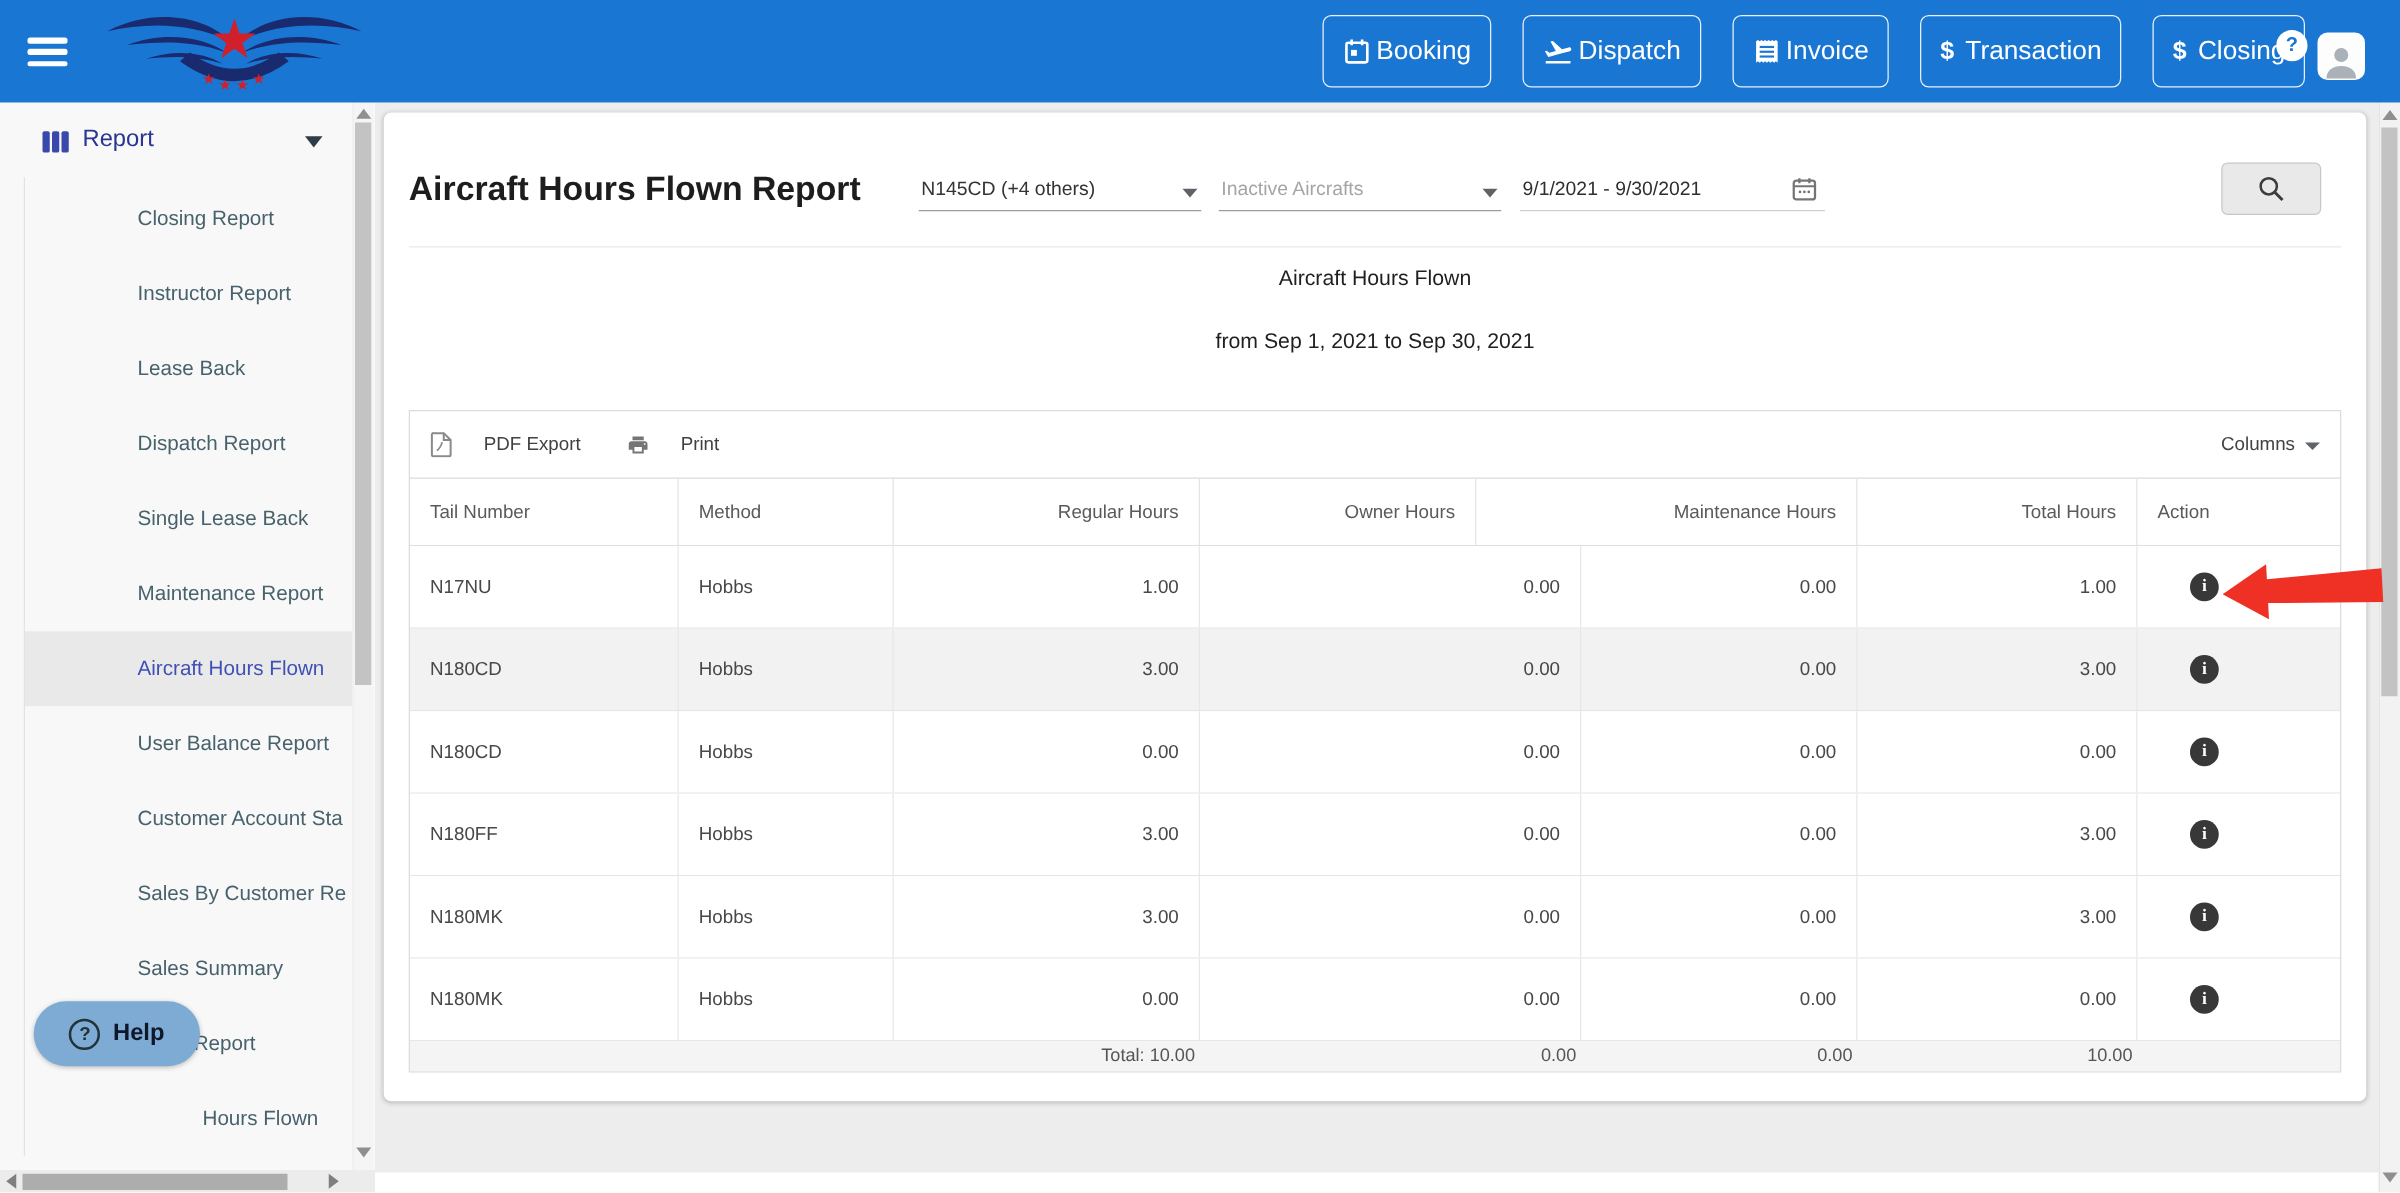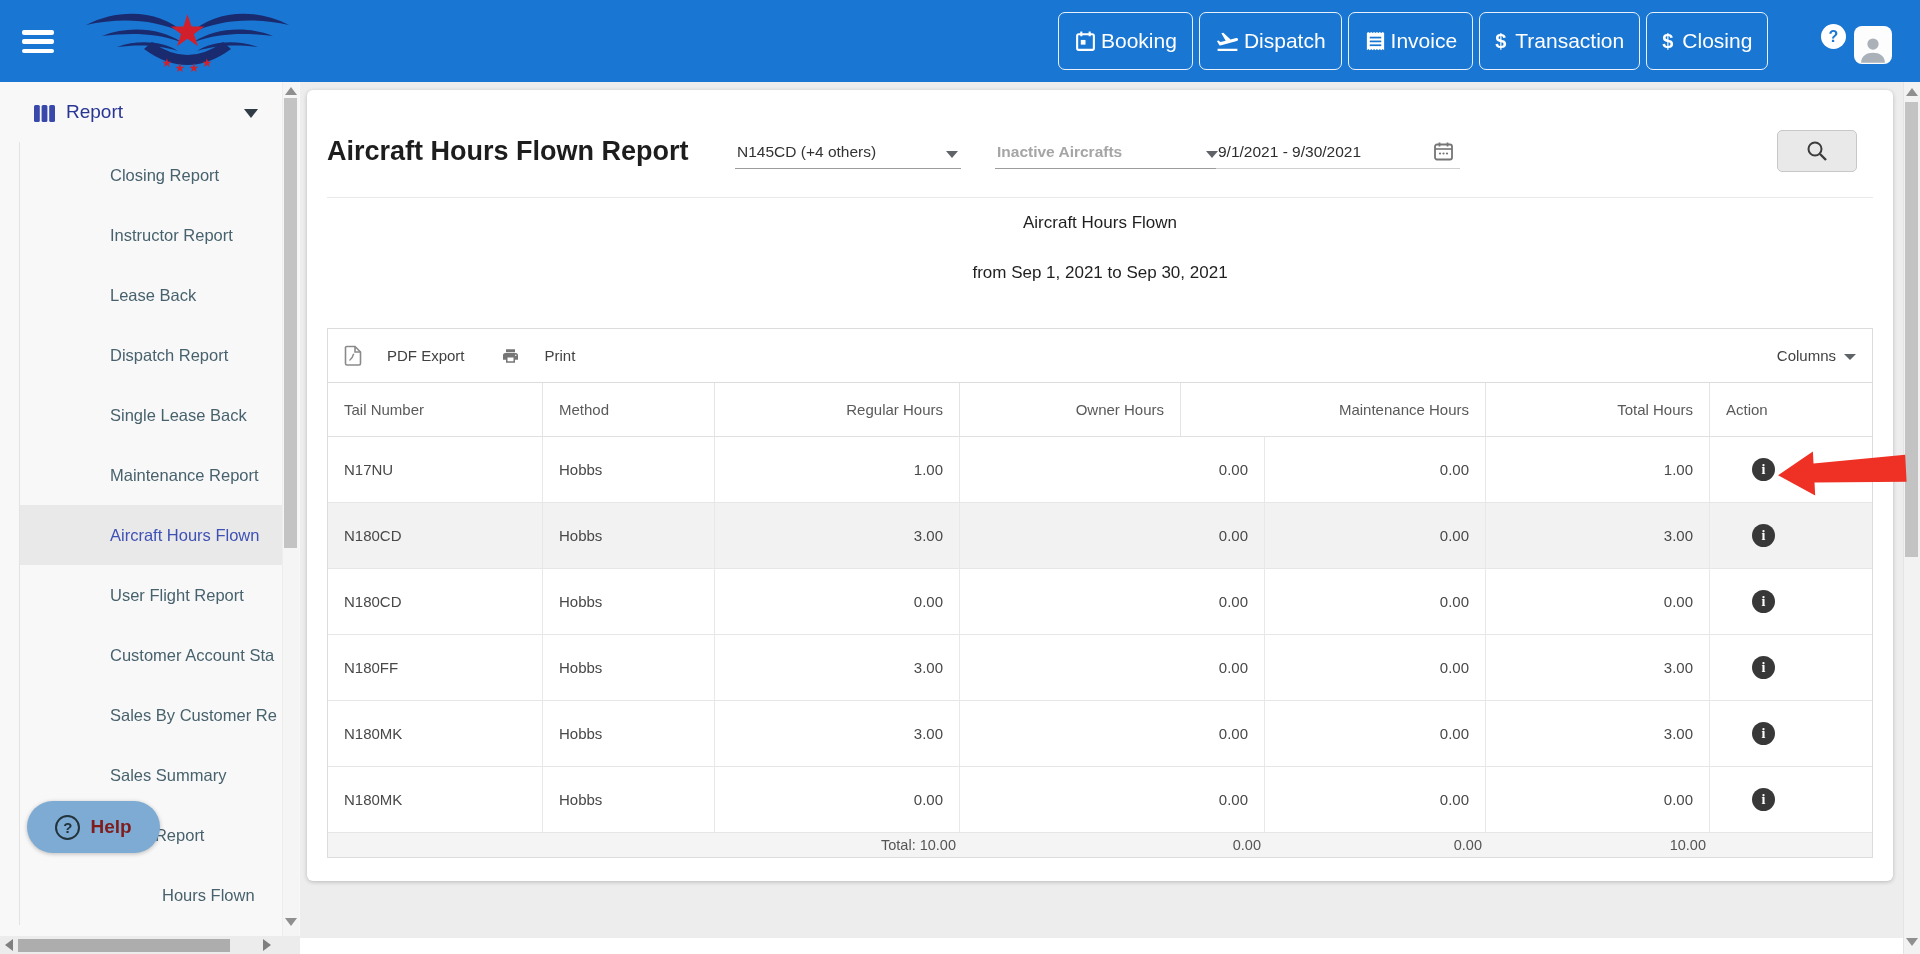--- a/index.html
+++ b/index.html
@@ -4,40 +4,40 @@
 <style>
   * { box-sizing: border-box; margin: 0; padding: 0; }
   html,body { width:1920px; height:954px; overflow:hidden; }
   body { font-family:"Liberation Sans", sans-serif; background:#fff; position:relative; }
 
   
   .topbar { position:absolute; left:0; top:0; width:1920px; height:82px; background:#1976d2; z-index:5; }
   .hamburger { position:absolute; left:22px; top:30px; width:32px; height:23px; display:flex; flex-direction:column; justify-content:space-between; cursor:pointer; }
   .hamburger span { display:block; width:32px; height:4.5px; background:#fff; border-radius:2px; }
   .logo { position:absolute; left:80px; top:5px; }
-  .navbtns { position:absolute; left:1058px; top:12px; height:58px; display:flex; gap:6px; align-items:stretch; }
+  .navbtns { position:absolute; left:1058px; top:12px; height:58px; display:flex; gap:25px; align-items:stretch; }
   .navbtn { display:flex; align-items:center; gap:4px; padding:0 15px; border:1.5px solid rgba(255,255,255,.9); border-radius:7px; color:#fff; font-size:21px; background:transparent; cursor:pointer; white-space:nowrap; }
   .navbtn .dollar { font-size:20px; font-weight:600; margin-right:5px; }
   .help-circ { position:absolute; left:1821px; top:24px; width:25px; height:25px; border-radius:50%; background:#fff; color:#1976d2; font-size:16px; font-weight:700; display:flex; align-items:center; justify-content:center; cursor:pointer; }
   .avatar { position:absolute; left:1854px; top:26px; width:38px; height:38px; border-radius:8px; background:#fdfdfd; display:flex; align-items:flex-end; justify-content:center; overflow:hidden; cursor:pointer; }
 
   
   .sidebar { position:absolute; left:0; top:82px; width:300px; height:872px; background:#f8f8f8; z-index:2; }
   .report-header { position:relative; height:62px; }
   .report-header .rh-icon { position:absolute; left:33px; top:21px; }
   .report-header .rh-label { position:absolute; left:66px; top:19px; font-size:19px; color:#283593; font-weight:500; }
   .report-header .rh-caret { position:absolute; left:244px; top:27px; width:0; height:0; border-left:7px solid transparent; border-right:7px solid transparent; border-top:9px solid #2f3c46; cursor:pointer; }
   .indent-line { position:absolute; left:19px; top:60px; width:1px; height:783px; background:#e3e3e3; }
   .side-items { position:absolute; left:20px; top:63px; width:262px; overflow:hidden; }
   .side-item { height:60px; display:flex; align-items:center; padding-left:90px; font-size:16.5px; color:#48626d; white-space:nowrap; overflow:hidden; cursor:pointer; }
   .side-item.selected { background:#e9e9e9; color:#3f51b5; }
   .side-item.partial { padding-left:142px; }
   .help-pill { position:absolute; left:27px; top:801px; width:133px; height:52px; border-radius:26px; background:#7dabd3; display:flex; align-items:center; justify-content:center; gap:10px; z-index:6; cursor:pointer; box-shadow:0 1px 4px rgba(0,0,0,.25); }
   .help-pill .q-icon { width:25px; height:25px; border-radius:50%; border:2.5px solid #22333c; color:#22333c; font-size:15px; font-weight:700; display:flex; align-items:center; justify-content:center; }
-  .help-pill .h-label { font-size:19px; font-weight:700; color:#7f1d1d; }
+  .help-pill .h-label { font-size:19px; font-weight:700; color:#0f172a; }
 
   
   .sb-vtrack { position:absolute; left:282px; top:0; width:17px; height:854px; background:#f5f5f5; border-left:1px solid #ededed; }
   .sb-vthumb { position:absolute; left:284px; top:16px; width:13px; height:450px; background:#c3c3c3; cursor:pointer; }
   .tri-up { width:0; height:0; border-left:6px solid transparent; border-right:6px solid transparent; border-bottom:8px solid #8f8f8f; }
   .tri-down { width:0; height:0; border-left:6px solid transparent; border-right:6px solid transparent; border-top:8px solid #8f8f8f; }
   .tri-left { width:0; height:0; border-top:6px solid transparent; border-bottom:6px solid transparent; border-right:8px solid #7f7f7f; }
   .tri-right { width:0; height:0; border-top:6px solid transparent; border-bottom:6px solid transparent; border-left:8px solid #7f7f7f; }
   .sb-up { position:absolute; left:285px; top:5px; cursor:pointer; }
   .sb-down { position:absolute; left:285px; top:836px; cursor:pointer; }
@@ -50,21 +50,21 @@
   .main { position:absolute; left:300px; top:82px; width:1603px; height:872px; background:#ededed; }
   .main-bottom-strip { position:absolute; left:0; top:856px; width:1603px; height:16px; background:#fff; }
   .card { position:absolute; left:7px; top:8px; width:1586px; height:791px; background:#fff; border-radius:6px; box-shadow:0 1px 4px rgba(0,0,0,.22); }
 
   .page-title { position:absolute; left:20px; top:46px; font-size:27px; font-weight:700; color:#1d1d1d; }
   .select { position:absolute; top:48px; height:31px; border-bottom:1px solid #9c9c9c; cursor:pointer; }
   .select .sel-text { position:absolute; left:2px; top:5px; font-size:15.5px; color:#333; white-space:nowrap; }
   .select .sel-text.placeholder { color:#a5a5a5; }
   .select .sel-caret { position:absolute; right:3px; top:13px; width:0; height:0; border-left:6px solid transparent; border-right:6px solid transparent; border-top:7px solid #5f6368; }
   .sel-aircraft { left:428px; width:226px; }
-  .sel-inactive { left:688px; width:226px;font-weight:bold; }
+  .sel-inactive { left:668px; width:226px; }
   .datefield { position:absolute; left:909px; top:44px; width:244px; height:35px; border-bottom:1px solid #cfcfcf; cursor:pointer; }
   .datefield .df-text { position:absolute; left:2px; top:9px; font-size:15.5px; color:#2e2e2e; }
   .datefield .df-icon { position:absolute; right:6px; top:7px; }
   .search-btn { position:absolute; left:1470px; top:40px; width:80px; height:42px; background:#e9e9e9; border:1px solid #c8c8c8; border-radius:5px; display:flex; align-items:center; justify-content:center; cursor:pointer; }
   .hdr-divider { position:absolute; left:20px; top:107px; width:1546px; height:1px; background:#e9e9e9; }
   .center-h1 { position:absolute; left:0; top:123px; width:100%; text-align:center; font-size:17px; color:#1f1f1f; }
   .center-h2 { position:absolute; left:0; top:173px; width:100%; text-align:center; font-size:17px; color:#1f1f1f; }
 
   
   .tablewrap { position:absolute; left:20px; top:238px; width:1546px; border:1px solid #dcdcdc; }
@@ -199,21 +199,21 @@
       <div class="side-item">
         <span>Single Lease Back</span>
       </div>
       <div class="side-item">
         <span>Maintenance Report</span>
       </div>
       <div class="side-item selected">
         <span>Aircraft Hours Flown</span>
       </div>
       <div class="side-item">
-        <span>User Flight Report</span>
+        <span>User Balance Report</span>
       </div>
       <div class="side-item">
         <span>Customer Account Sta</span>
       </div>
       <div class="side-item">
         <span>Sales By Customer Re</span>
       </div>
       <div class="side-item">
         <span>Sales Summary</span>
       </div>

